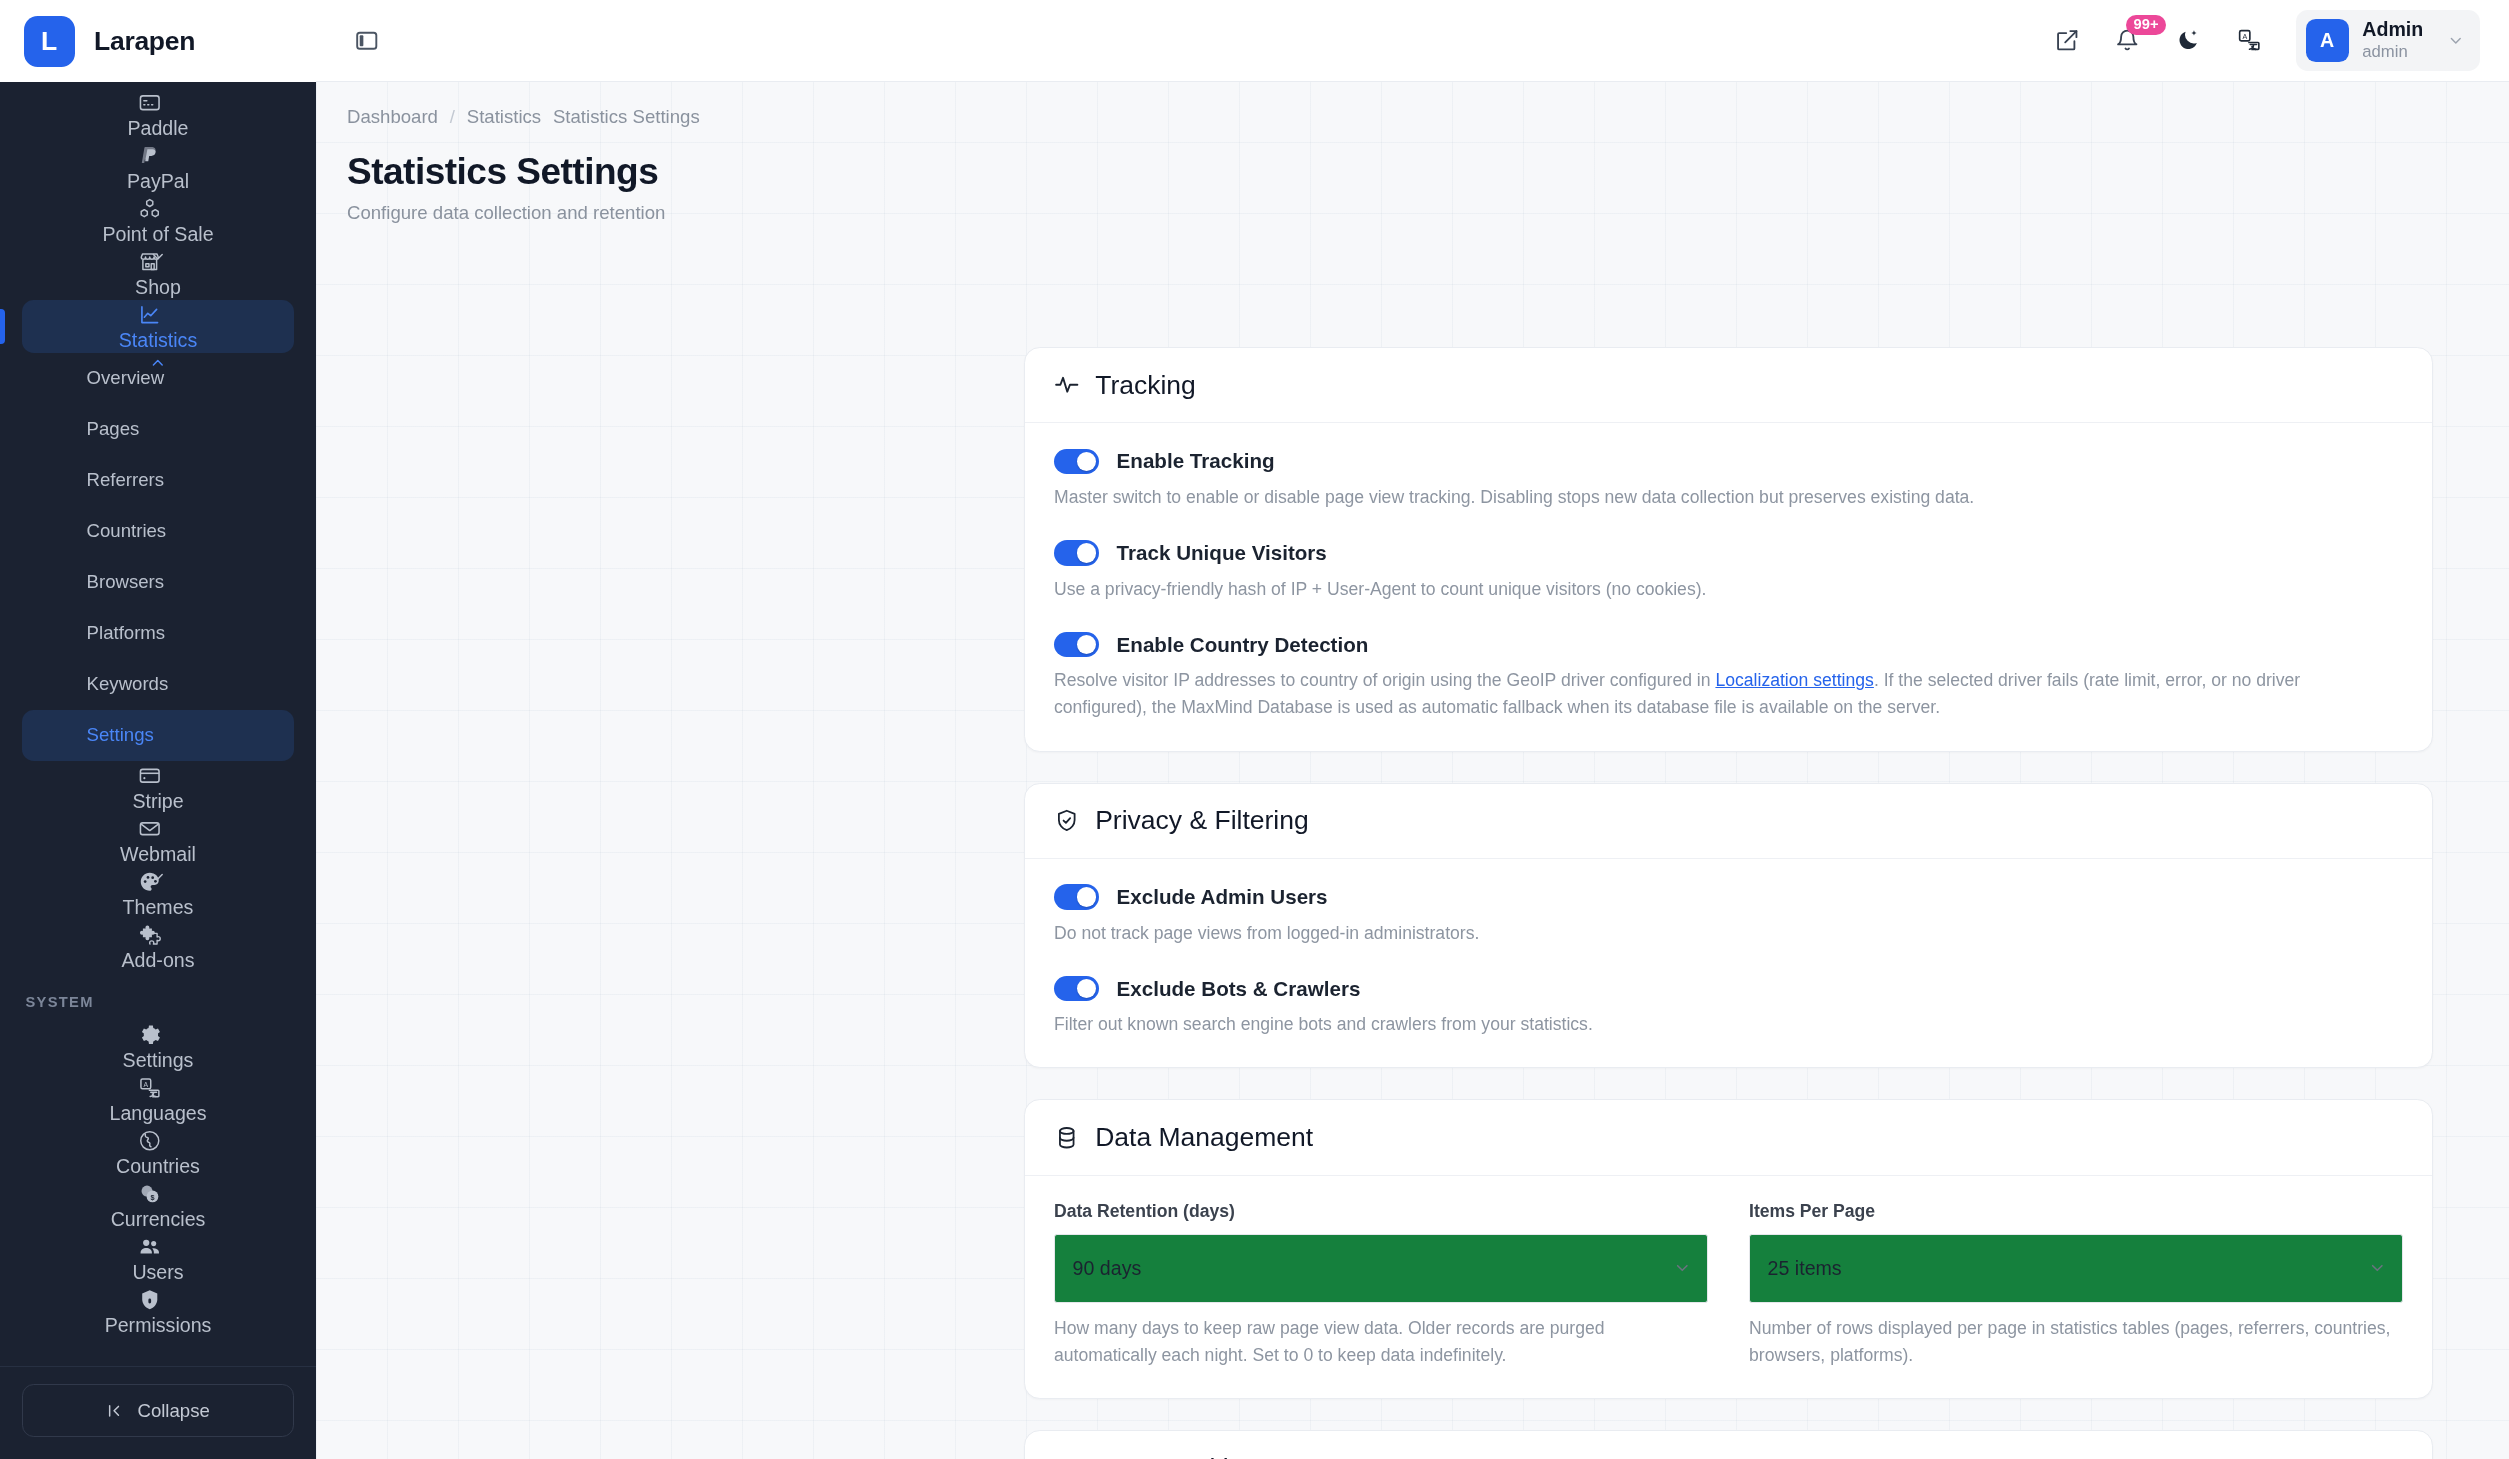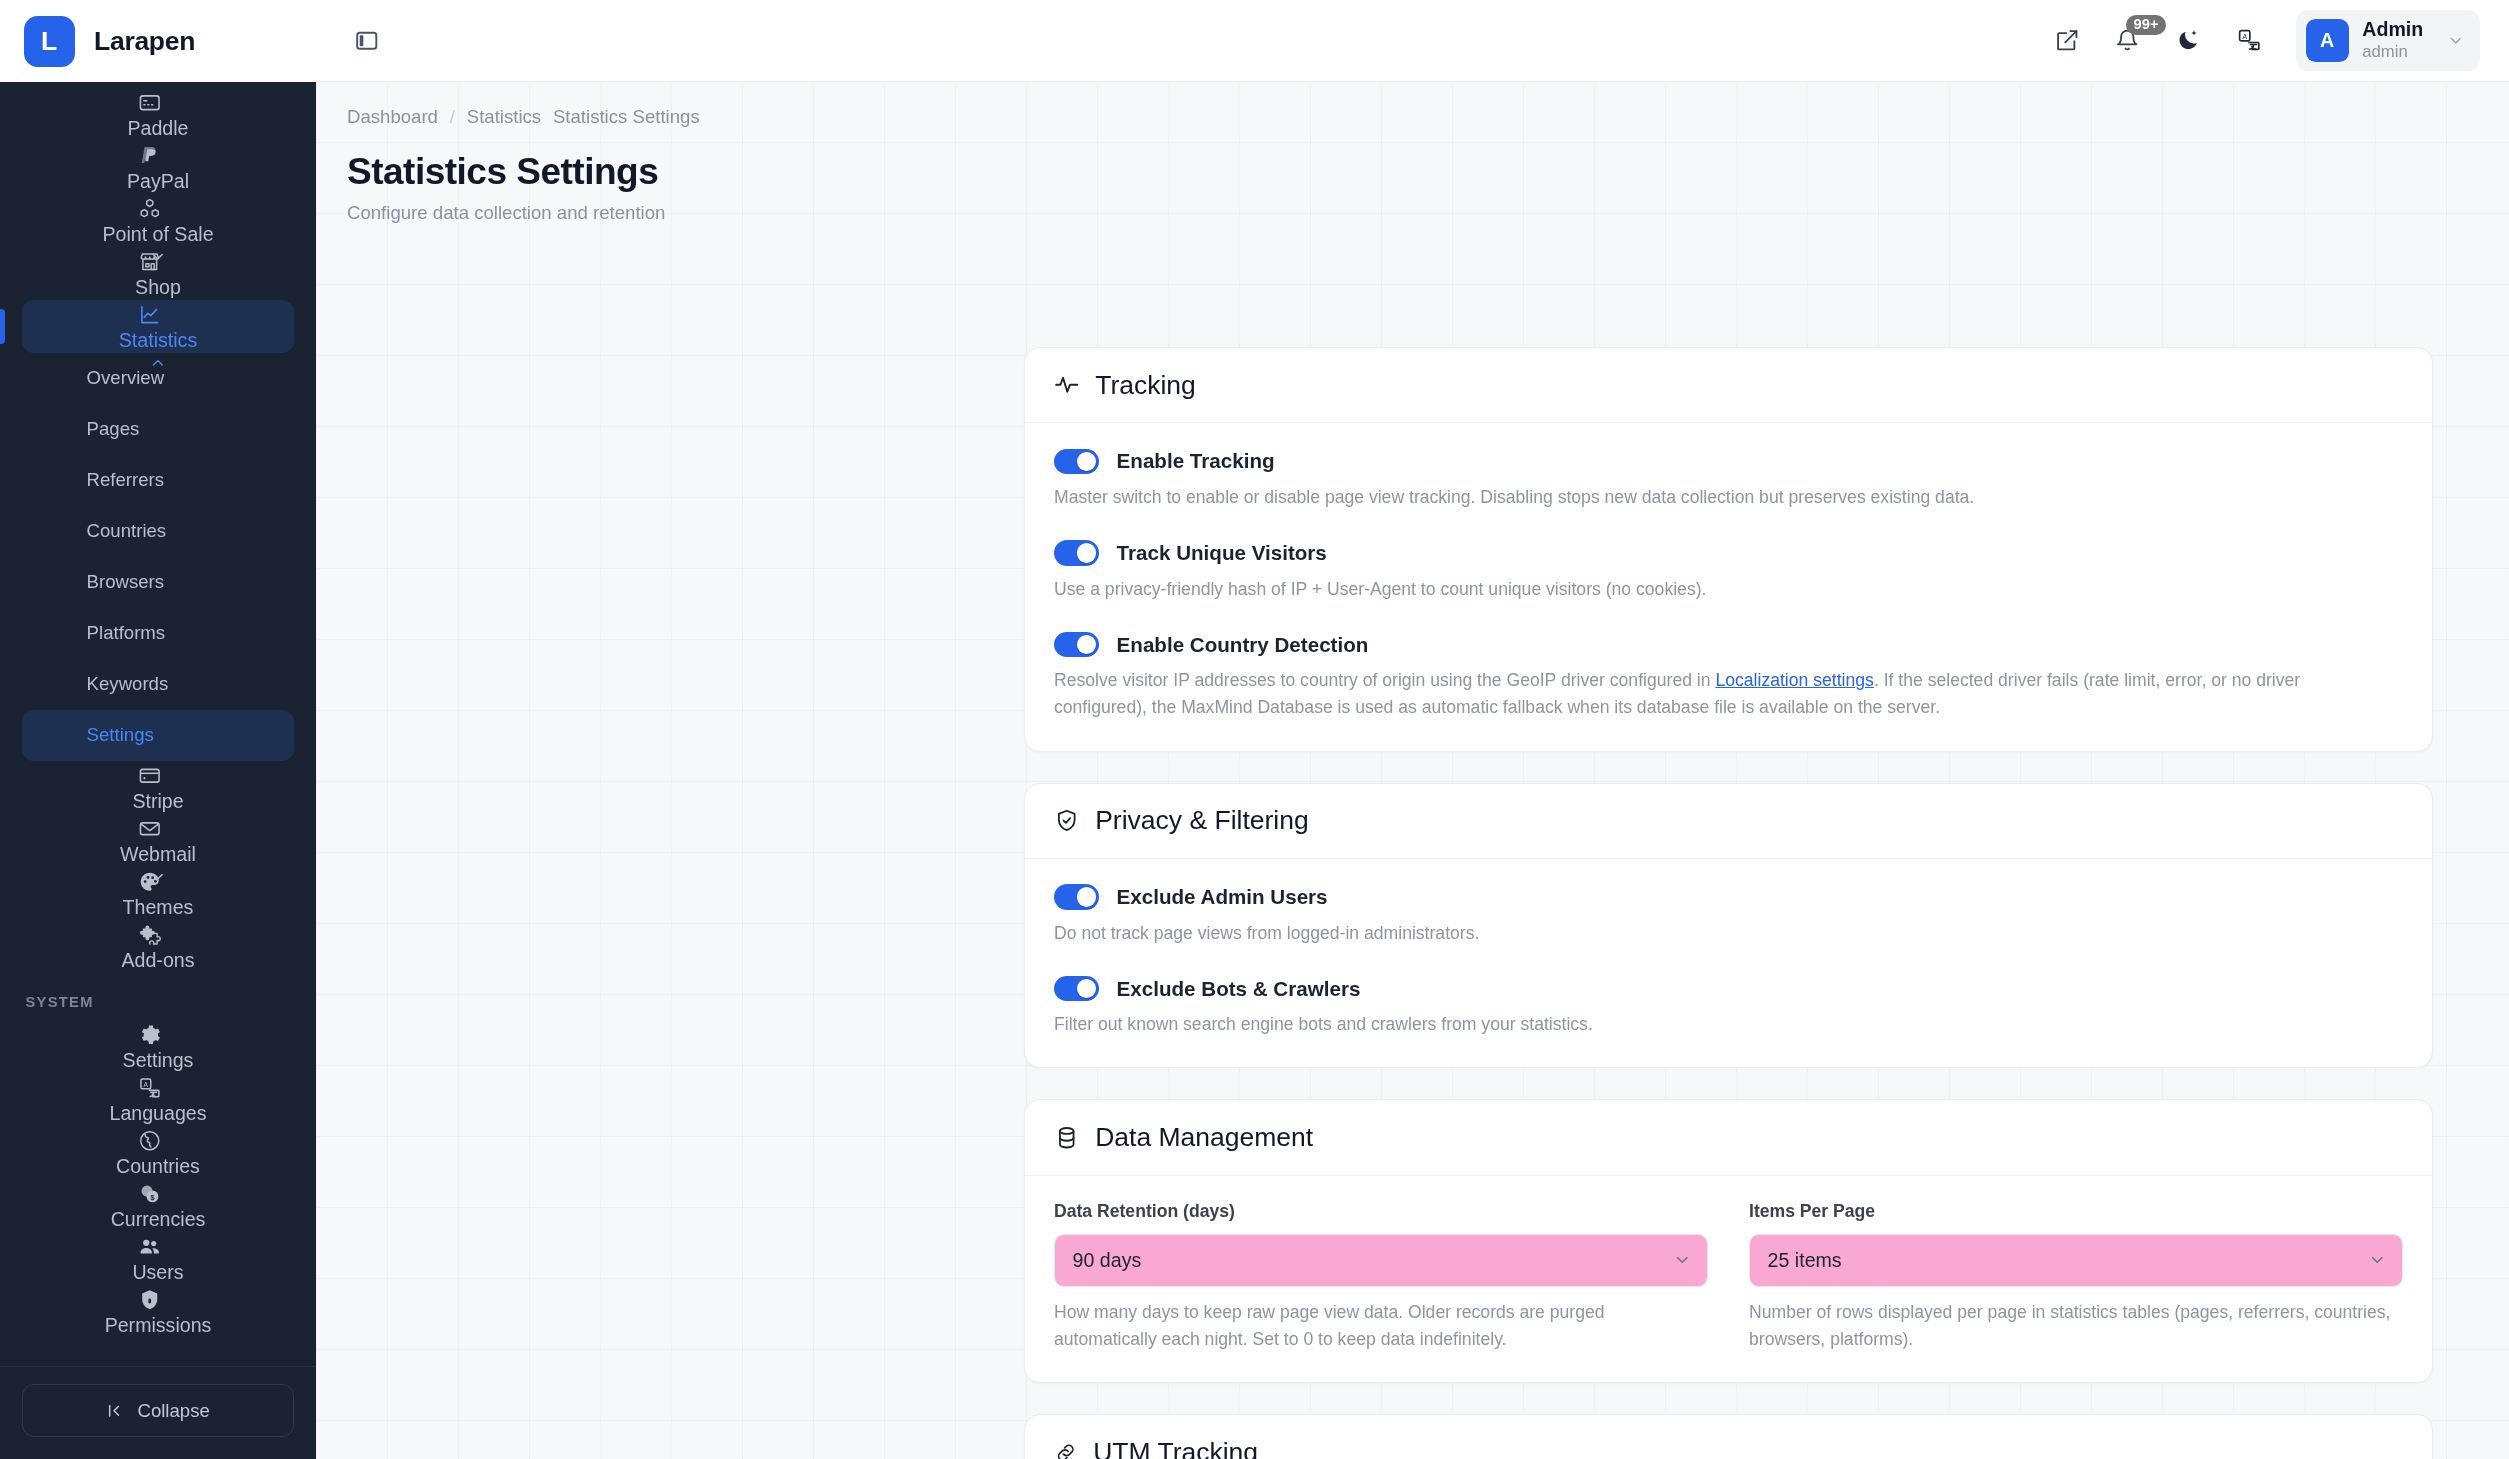--- a/index.html
+++ b/index.html
@@ -114,21 +114,21 @@
   .topbar-left { display: flex; align-items: center; }
   .icon-btn {
     width: 43px; height: 43px; border-radius: 9.8px;
     display: flex; align-items: center; justify-content: center;
     cursor: pointer; background: transparent; border: none;
     position: relative;
   }
   .topbar-right { margin-left: auto; display: flex; align-items: center; gap: 17.6px; }
   .badge {
     position: absolute; top: -3.9px; left: 19.6px;
-    background: #737373; color: #fff;
+    background: #ec4899; color: #fff;
     font-size: 14.7px; font-weight: bold;
     border-radius: 979px;
     padding: 2px 7.8px 2.9px 7.8px;
     line-height: 1;
   }
   .user-chip {
     display: flex; align-items: center; gap: 13.7px;
     background: #f3f4f6; border-radius: 11.8px;
     padding: 7.8px 15.7px 7.8px 9.8px;
     cursor: pointer;
@@ -194,24 +194,24 @@
     font-size: 17.6px; color: #8d95a1; line-height: 1.55;
     margin-top: 9.8px; max-width: 1313px;
   }
   .setting-desc a { color: #2563eb; text-decoration: underline; cursor: pointer; }
 
   .grid2 { display: flex; gap: 41px; }
   .field { flex: 1 1 0; min-width: 0; }
   .field-label { font-size: 17.6px; font-weight: bold; color: #3b424e; margin-bottom: 11.8px; }
   .select {
     position: relative;
-    height: 53px;
-    background: #f9a8d4;
+    height: 69px;
+    background: #15803d;
     border: 1px solid #e5e7eb;
-    border-radius: 10px;
+    border-radius: 3px;
     display: flex; align-items: center;
     padding: 0 45px 0 17.6px;
     font-size: 19.6px; color: #1b2330;
     cursor: pointer;
   }
   .select .chev { position: absolute; right: 15.7px; top: 50%; transform: translateY(-50%); display: flex; }
   .field-help { font-size: 17.6px; color: #8d95a1; line-height: 1.55; margin-top: 11.8px; }
 
   svg { display: block; }
 </style>

